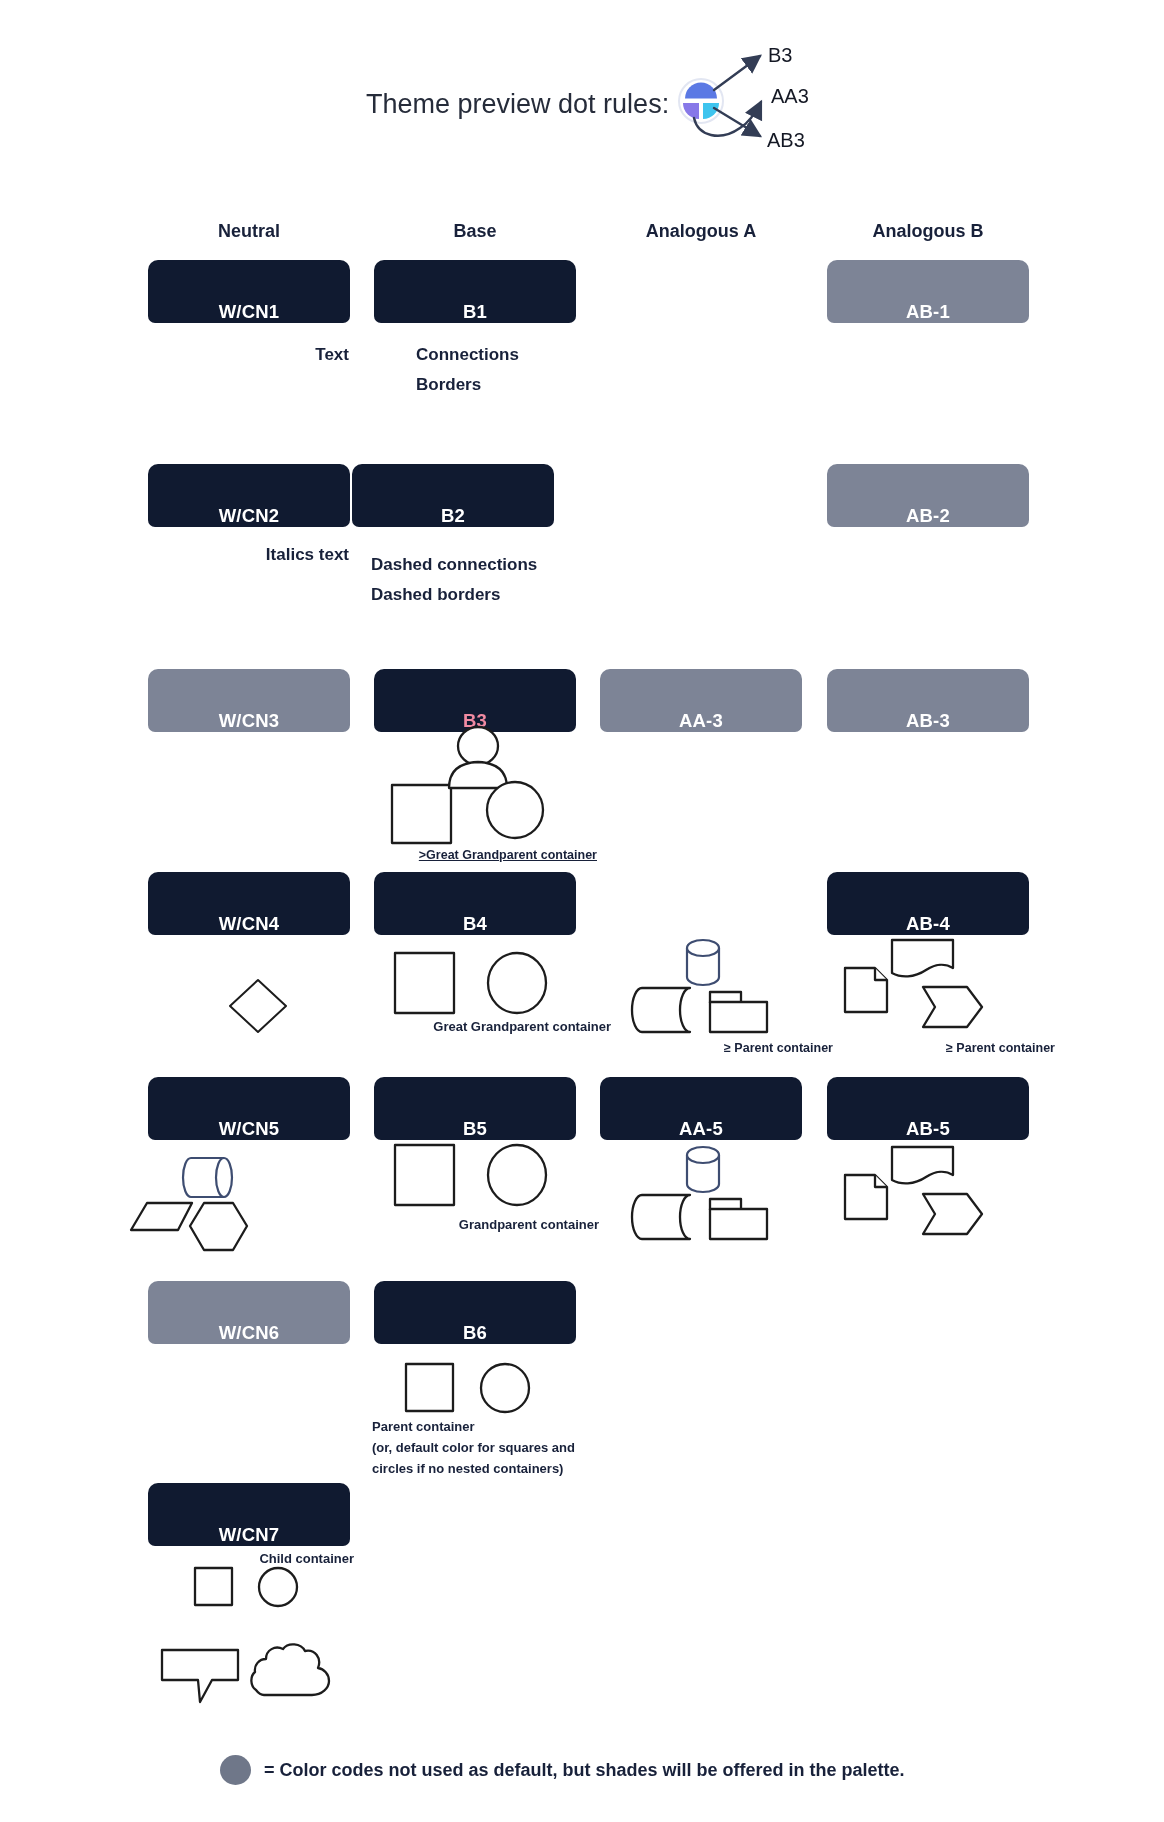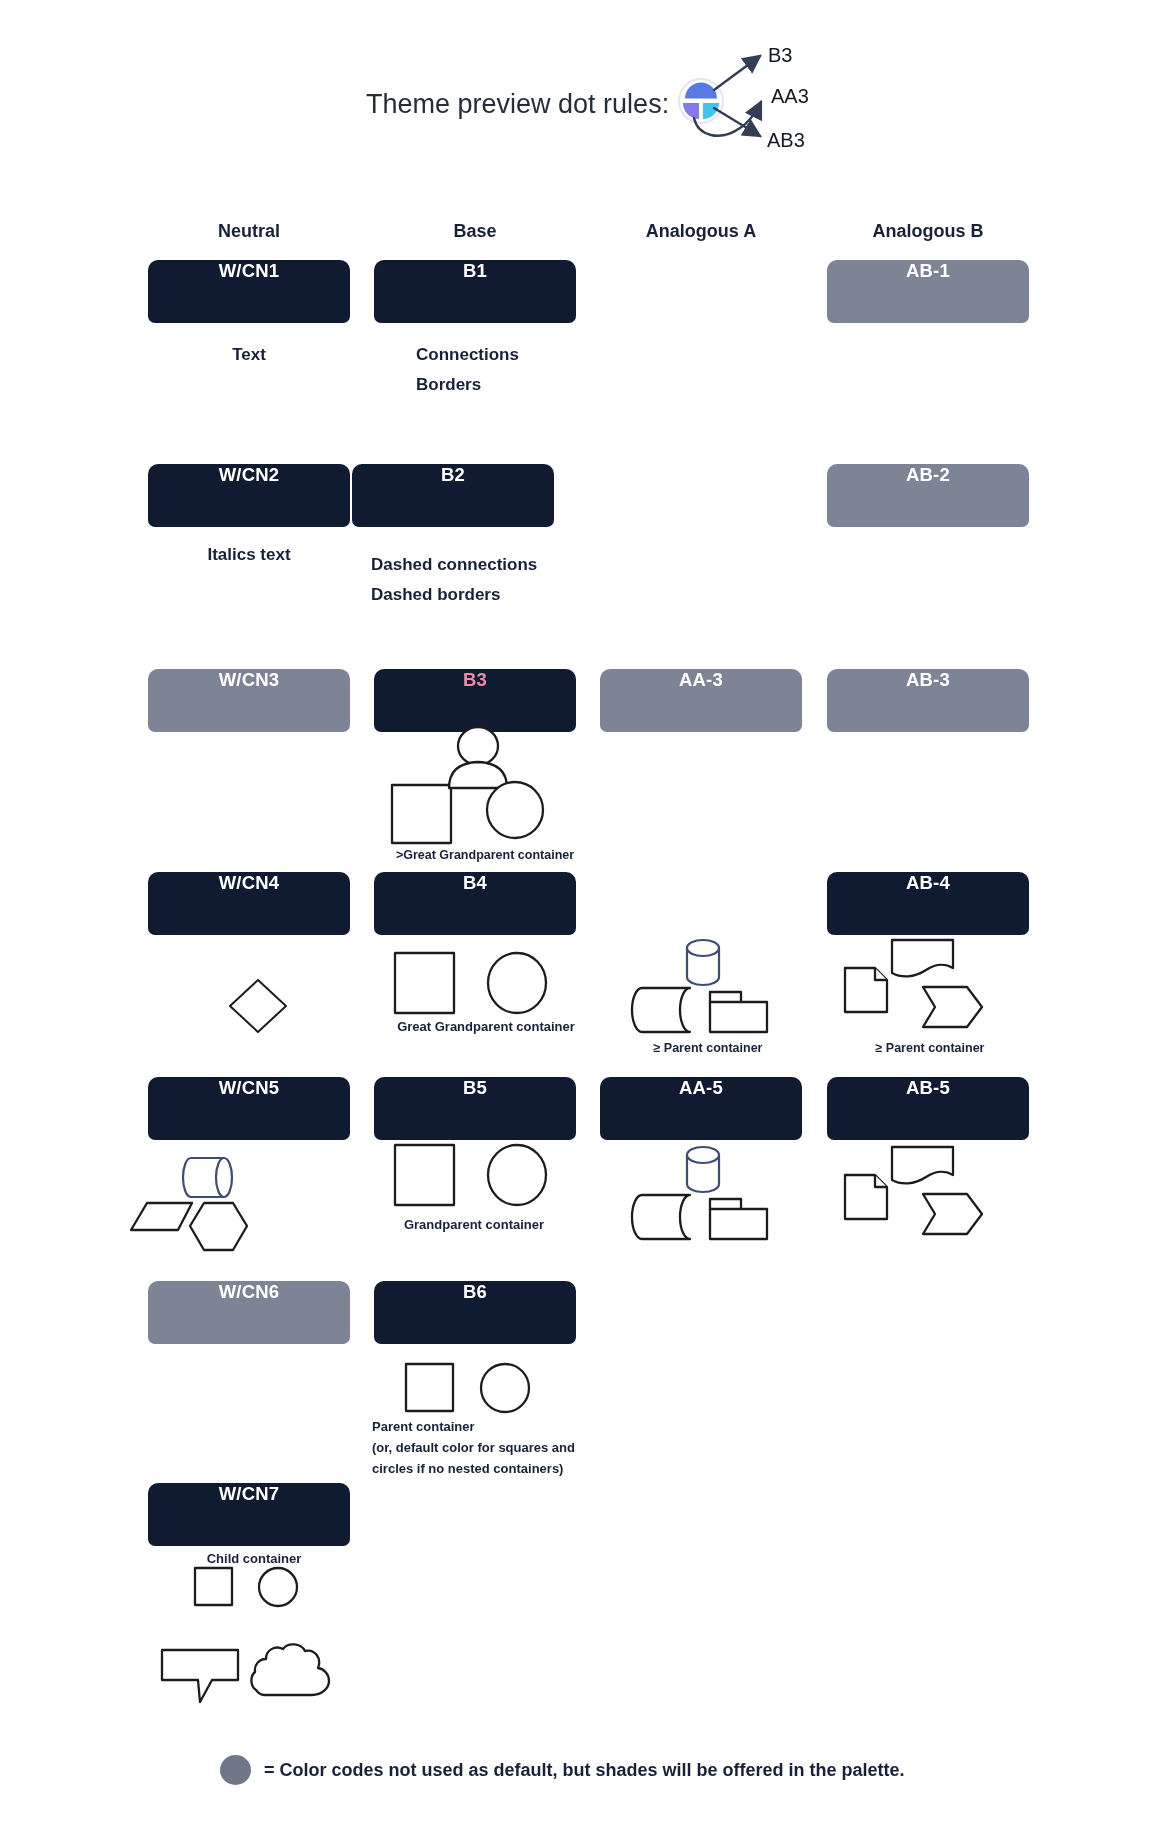--- a/index.html
+++ b/index.html
@@ -13,31 +13,31 @@
   .dot-label {
     position:absolute; font-size:20px; font-weight:400; color:#141824; white-space:nowrap;
   }
   .hdr {
     position:absolute; width:202px; text-align:center;
     font-size:18px; font-weight:700; color:var(--text_dark); white-space:nowrap;
   }
   .swatch {
     position:absolute; width:202px; height:63px;
     border-radius:10px 10px 7px 7px;
-    display:flex; align-items:flex-start; justify-content:center;
+    display:flex; align-items:flex-end; justify-content:center;
   }
   .swatch.dark { background:var(--dark); }
   .swatch.gray { background:var(--gray); }
   .swatch span { color:#ffffff; font-size:18.5px; font-weight:600; letter-spacing:.2px; white-space:nowrap; }
   .swatch span.pink { color:var(--pink); }
   .cap { position:absolute; font-weight:700; color:var(--text_dark); white-space:nowrap; }
   .cap-lg { font-size:17px; }
   .cap-md { font-size:13px; }
   .cap-sm { font-size:12.5px; }
-  .center { text-align:center; }
+  .center { text-align:right; }
   .cap3 span { display:block; line-height:21px; }
   svg.shape { position:absolute; overflow:visible; }
   .outline  { fill:#ffffff; stroke:var(--shape_outline); stroke-width:2.3; stroke-linejoin:round; }
   .thin     { stroke-width:2; }
   .navyline { fill:#ffffff; stroke:var(--cylinder_outline); stroke-width:2.2; }
   .arrow { fill:none; stroke:var(--arrow); stroke-width:2.4; stroke-linecap:round; }
   .ring  { fill:none; stroke:var(--dot_ring); stroke-width:2; }
   .seg-blue   { fill:var(--dot_blue); }
   .seg-purple { fill:var(--dot_purple); }
   .seg-cyan   { fill:var(--dot_cyan); }
@@ -122,21 +122,21 @@
   <div class="swatch gray" style="left:827px; top:669px;">
       <span>AB-3</span>
     </div>
 
   <svg class="shape" style="left:385px; top:722px;" width="190" height="132" viewBox="0 0 190 132">
     <rect class="outline" x="7" y="63" width="59" height="58"></rect>
     <ellipse class="outline" cx="93" cy="24" rx="20" ry="19"></ellipse>
     <path class="outline" d="M 64 66 Q 64 41 93 40 Q 122 41 122 66 Z"></path>
     <circle class="outline" cx="130" cy="88" r="28"></circle>
   </svg>
-  <span class="cap cap-sm center" style="left:360px; top:848px; width:250px;">&gt;Great Grandparent container</span>
+  <span class="cap cap-sm center" style="left:347px; top:848px; width:250px;text-decoration:underline;">&gt;Great Grandparent container</span>
 
   <div class="swatch dark" style="left:148px; top:872px;">
       <span>W/CN4</span>
     </div>
   <div class="swatch dark" style="left:374px; top:872px;">
       <span>B4</span>
     </div>
   <div class="swatch dark" style="left:827px; top:872px;">
       <span>AB-4</span>
     </div>

